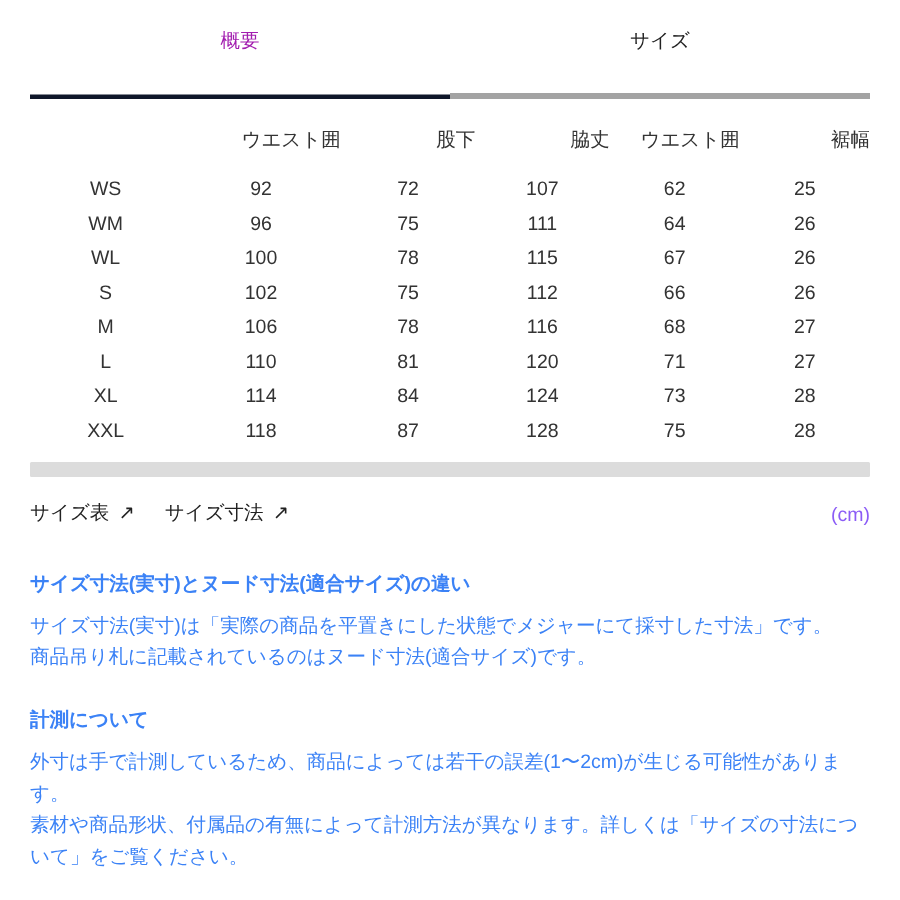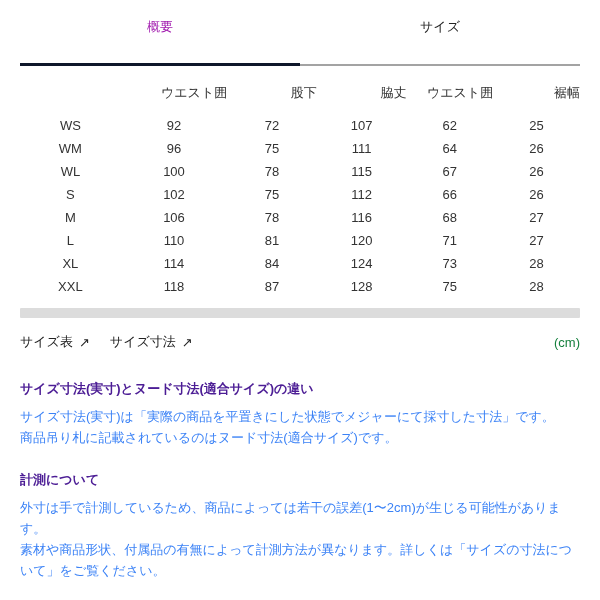--- a/index.html
+++ b/index.html
@@ -18,21 +18,21 @@
     flex: 1;
     text-align: center;
     font-size: 13px;
     color: #a21caf;
     padding-bottom: 27px;
     border-bottom: 3px solid #0f172a;
     cursor: pointer;
   }
   .tab.active {
     color: #222222;
-    border-bottom: 2px solid #a3a3a3;
+    border-bottom: 4px solid #a3a3a3;
     padding-bottom: 12px;
   }
 
   
   table.size-table {
     width: 100%;
     border-collapse: collapse;
     table-layout: fixed;
     margin-top: 12px;
   }
@@ -65,29 +65,29 @@
   .links { display: flex; gap: 20px; }
   .link {
     display: inline-flex;
     align-items: center;
     gap: 6px;
     font-size: 13px;
     color: #222222;
     cursor: pointer;
   }
   .link .arrow { font-size: 13px; color: #222222; }
-  .unit { font-size: 13px; color: #15803d; }
+  .unit { font-size: 13px; color: #8b5cf6; }
 
   
   .section { margin-top: 29px; }
   .section + .section { margin-top: 23px; }
   .section-heading {
     font-size: 13px;
     font-weight: bold;
-    color: #4c1d95;
+    color: #3b82f6;
     margin-bottom: 8px;
   }
   .section p {
     font-size: 13px;
     line-height: 21px;
     color: #3b82f6;
   }
 </style>
 </head>
 <body>

